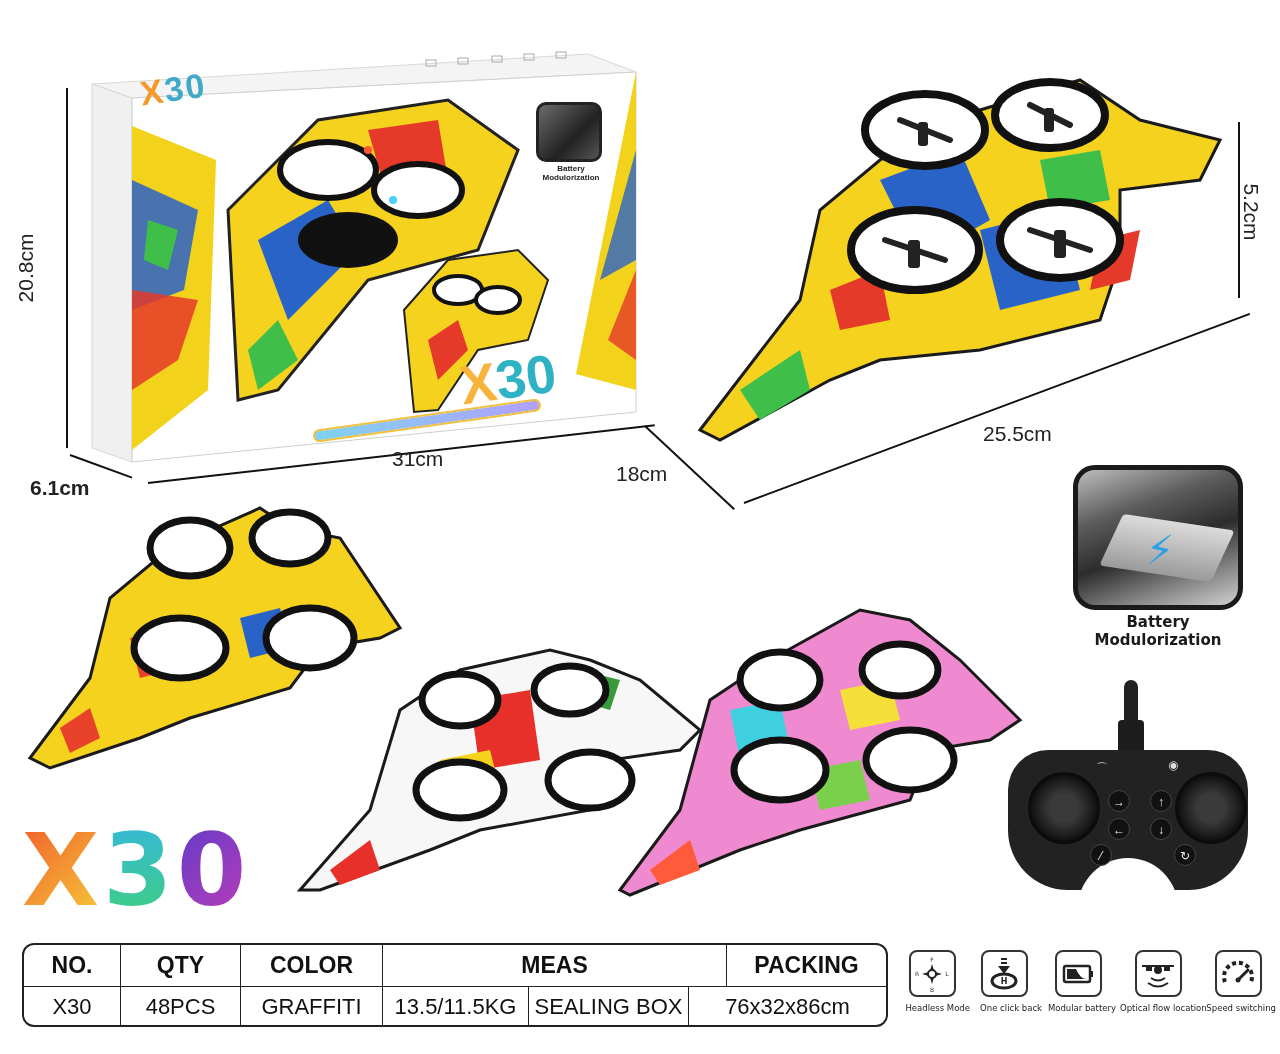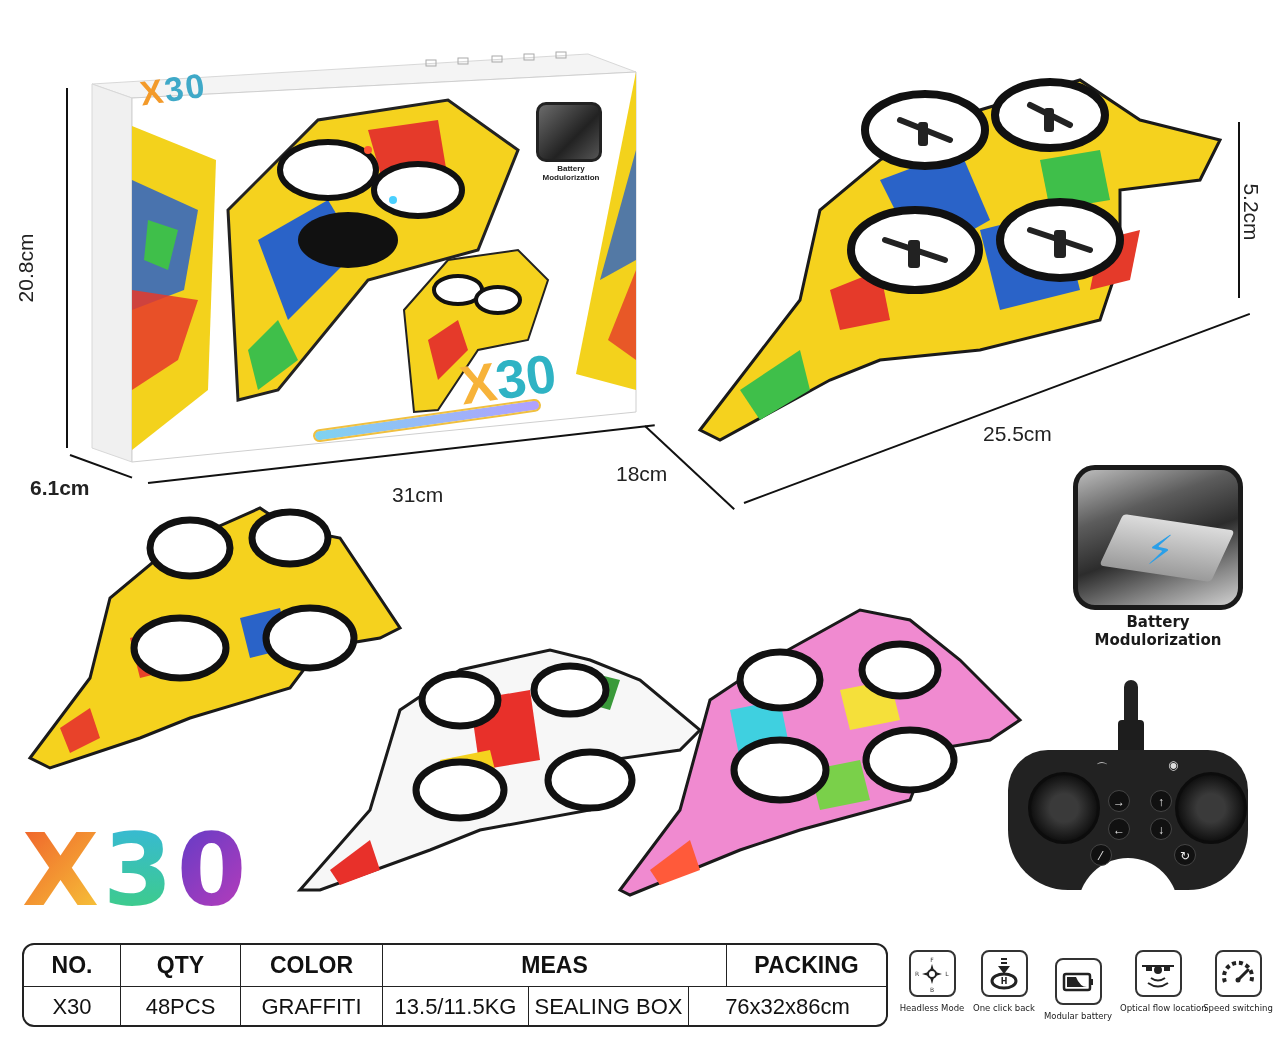--- a/index.html
+++ b/index.html
@@ -55,21 +55,21 @@
   .spec-row + .spec-row { border-top: 1.5px solid #222; }
   .spec-cell { display: flex; align-items: center; justify-content: center; border-left: 1.5px solid #222; font-family: "Liberation Sans Narrow", "Liberation Sans", sans-serif; font-size: 22px; color: #111; white-space: nowrap; }
   .spec-cell:first-child { border-left: none; }
   .spec-head .spec-cell { font-weight: bold; font-size: 23px; }
   .w0 { width: 96px; } .w1 { width: 120px; } .w2 { width: 142px; text-align: right; } .w3 { width: 146px; } .w4 { width: 160px; } .w5 { flex: 1; }
 
   
   .features { position: absolute; left: 900px; top: 950px; width: 380px; height: 75px; }
   .feature { position: absolute; top: 0; width: 76px; text-align: center; }
   .feature .ibox { margin: 0 auto; width: 47px; height: 47px; border: 2px solid #333; border-radius: 8px; display: flex; align-items: center; justify-content: center; }
-  .feature .flabel { margin-top: 6px; font-size: 8.5px; color: #222; white-space: nowrap; font-family: "DejaVu Sans", sans-serif; }
+  .feature .flabel { margin-top: 6px; font-size: 8.5px; color: #222; white-space: nowrap; font-family: "DejaVu Sans", sans-serif; text-align: right; }
 </style>
 </head>
 <body>
 
 <div class="box-wrap">
   <svg class="box-svg" width="560" height="440" viewBox="0 0 560 440">
 
     <polygon points="4,54 500,24 548,42 44,68" fill="#f4f4f4" stroke="#d8d8d8"></polygon>
 
     <polygon points="4,54 44,68 44,432 4,418" fill="#f0f0f0" stroke="#d8d8d8"></polygon>
@@ -124,21 +124,21 @@
     <div>Modulorization</div>
   </div>
   <div class="box-strip"></div>
 </div>
 
 <div class="dim-line" style="left:66px; top:88px; width:2px; height:360px;"></div>
 <div class="dim-label" style="left:-8px; top:256px; transform:rotate(-90deg);">20.8cm</div>
 <div class="dim-line" style="left:70px; top:454px; width:66px; transform:rotate(20deg);"></div>
 <div class="dim-label" style="left:30px; top:476px;font-weight:bold;">6.1cm</div>
 <div class="dim-line" style="left:148px; top:482px; width:510px; transform:rotate(-6.5deg);"></div>
-<div class="dim-label" style="left:392px; top:483px;">31cm</div>
+<div class="dim-label" style="left:392px; top:447px;">31cm</div>
 <div class="dim-label" style="left:616px; top:462px;">18cm</div>
 
 <svg class="drone" width="560" height="400" viewBox="0 0 560 400" style="left:680px; top:60px;">
   <polygon points="20,370 120,240 140,150 200,100 300,50 400,20 460,60 540,80 520,120 440,130 440,200 420,260 300,290 200,300 150,320 40,380" fill="#f5d21e" stroke="#1a1a1a" stroke-width="3"></polygon>
   <polygon points="200,120 280,90 310,160 240,200" fill="#2a63c8"></polygon>
   <polygon points="300,170 380,150 400,230 320,250" fill="#2a63c8"></polygon>
   <polygon points="60,330 120,290 130,330 80,360" fill="#3fbf4a"></polygon>
   <polygon points="150,230 200,210 210,260 160,270" fill="#e53a2a"></polygon>
   <polygon points="360,100 420,90 430,140 370,150" fill="#3fbf4a"></polygon>
   <polygon points="420,180 460,170 450,220 410,230" fill="#e53a2a"></polygon>
@@ -265,21 +265,21 @@
       <svg width="40" height="40" viewBox="0 0 40 40">
         <rect x="17" y="4" width="6" height="2" fill="#222"></rect>
           <rect x="17" y="8" width="6" height="2" fill="#222"></rect>
         <polygon points="14,12 26,12 20,20" fill="#222"></polygon>
         <ellipse cx="20" cy="27" rx="12" ry="7" fill="none" stroke="#222" stroke-width="3"></ellipse>
         <text x="20" y="30" font-size="8" font-weight="bold" text-anchor="middle" fill="#222" font-family="DejaVu Sans, sans-serif">H</text>
       </svg>
     </div>
     <div class="flabel">One click back</div>
   </div>
-  <div class="feature" style="left:140px;margin-top:8px;">
+  <div class="feature" style="left:140px;">
     <div class="ibox">
       <svg width="40" height="40" viewBox="0 0 40 40">
         <rect x="6" y="12" width="26" height="16" rx="2" fill="none" stroke="#222" stroke-width="2.5"></rect>
         <rect x="32" y="17" width="3" height="6" fill="#222"></rect>
         <path d="M9 15 L18 15 Q22 25 29 25 L29 25 L9 25 Z" fill="#222"></path>
       </svg>
     </div>
     <div class="flabel">Modular battery</div>
   </div>
   <div class="feature" style="left:220px;">

